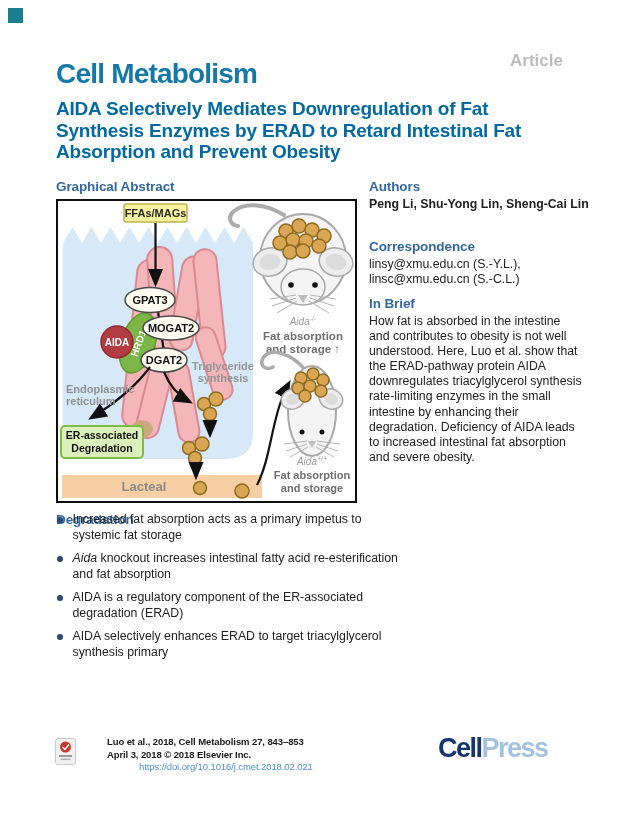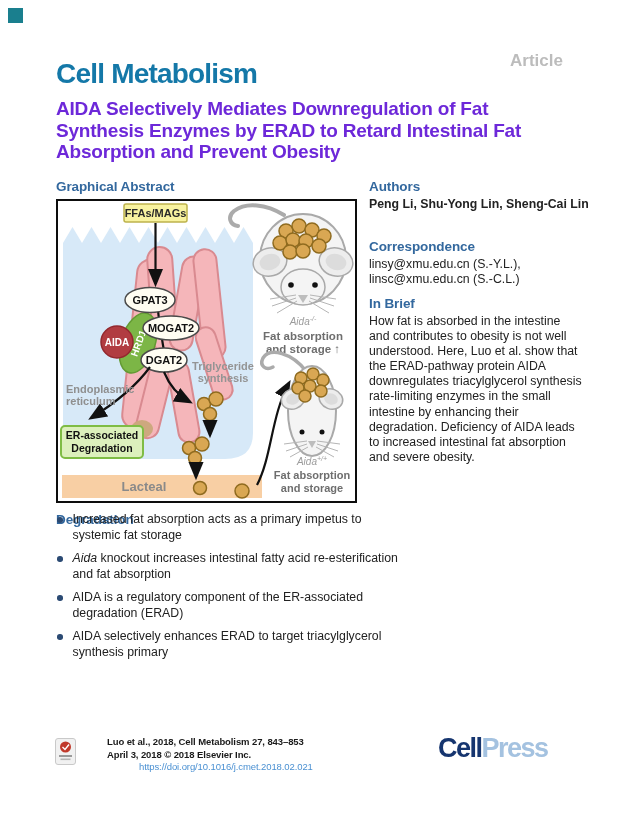--- a/index.html
+++ b/index.html
@@ -5,21 +5,21 @@
   * { margin:0; padding:0; box-sizing:border-box; }
   html,body { background:#888; }
   .page {
     position:relative; width:628px; height:816px; margin:0 auto;
     background:#ffffff; overflow:hidden;
     font-family:"Liberation Sans", sans-serif; color:#1a1a1a;
   }
   .corner-square { position:absolute; left:8px; top:8px; width:15px; height:15px; background:#1A7F8E; }
   .article-label { position:absolute; left:510px; top:51px; font-size:17px; font-weight:700; color:#BCBCBC; }
   .journal-logo { position:absolute; left:56px; top:58px; font-size:28px; font-weight:700; letter-spacing:-0.8px; color:#1478A8;text-align:center; }
-  .paper-title { position:absolute; left:56px; top:98px; font-size:19px; font-weight:700; color:#6d28d9; line-height:21.5px; letter-spacing:-0.2px; white-space:nowrap; }
+  .paper-title { position:absolute; left:56px; top:98px; font-size:19px; font-weight:700; color:#0369a1; line-height:21.5px; letter-spacing:-0.2px; white-space:nowrap; }
   .sec-heading { font-size:13.5px; font-weight:700; color:#33689E; letter-spacing:-0.1px; }
   .ga-heading { position:absolute; left:56px; top:179px; }
   .figure-box { position:absolute; left:56px; top:199px; width:301px; height:304px; border:2.5px solid #0d0d0d; background:#fff; }
   .figure-box svg { position:absolute; left:0; top:0; }
   .authors-heading { position:absolute; left:369px; top:179px; }
   .authors-lines { position:absolute; left:369px; top:197px; font-size:12.3px; font-weight:700; line-height:15px; color:#222; }
   .corr-heading { position:absolute; left:369px; top:239px; }
   .corr-lines { position:absolute; left:369px; top:257px; font-size:12.3px; line-height:15px; color:#222; }
   .inbrief-heading { position:absolute; left:369px; top:296px; }
   .inbrief-text { position:absolute; left:369px; top:314px; width:213px; font-size:12.3px; line-height:15.1px; color:#222; }

